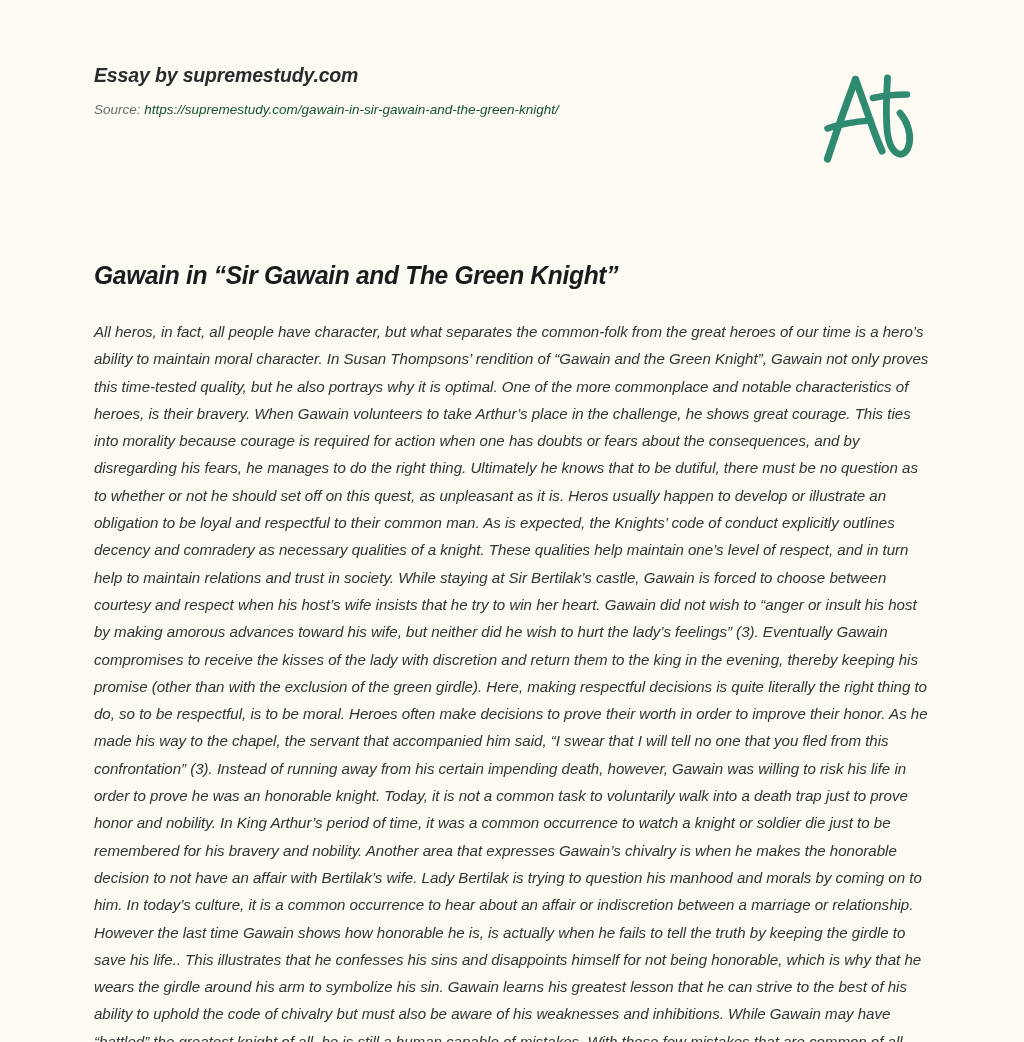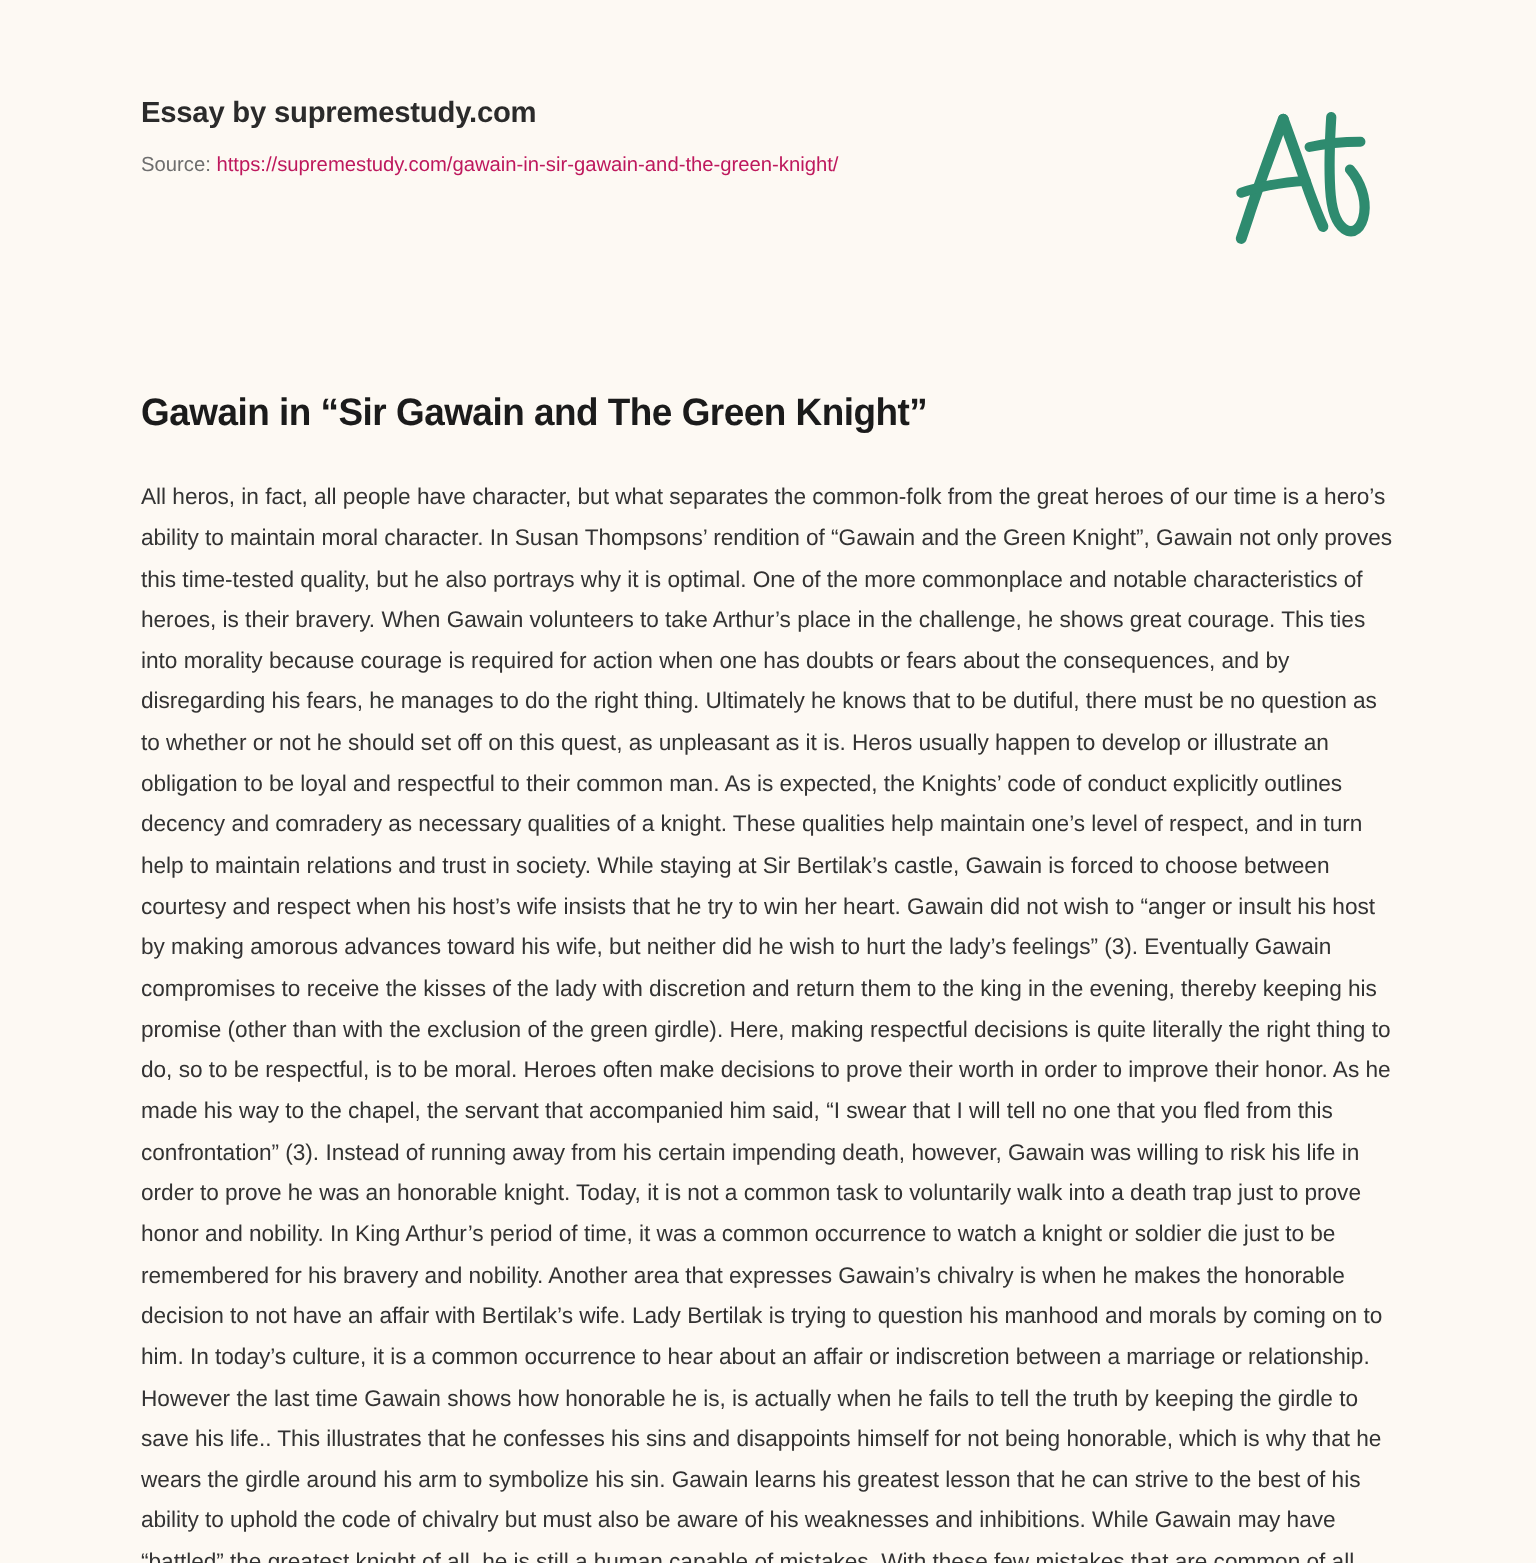--- a/index.html
+++ b/index.html
@@ -13,20 +13,21 @@
     font-family: "Liberation Sans", sans-serif;
     -webkit-font-smoothing: antialiased;
     overflow: hidden;
   }
 
   .page {
     position: relative;
     width: 1024px;
     height: 780px;
     box-sizing: border-box;
+    font-style: italic;
   }
 
   
   .header {
     position: absolute;
     left: 94px;
     top: 62px;
     width: 700px;
   }
   .essay-by {
@@ -42,21 +43,21 @@
     font-size: 13.5px;
     line-height: 18px;
     color: #6e6e6e;
     white-space: nowrap;
   }
   .source-label {
     color: #6e6e6e;
     text-align: center;
   }
   .source-url {
-    color: #be185d;
+    color: #14532d;
     text-decoration: none;
   }
 
   
   .logo {
     position: absolute;
     left: 812px;
     top: 66px;
     width: 112px;
     height: 100px;

